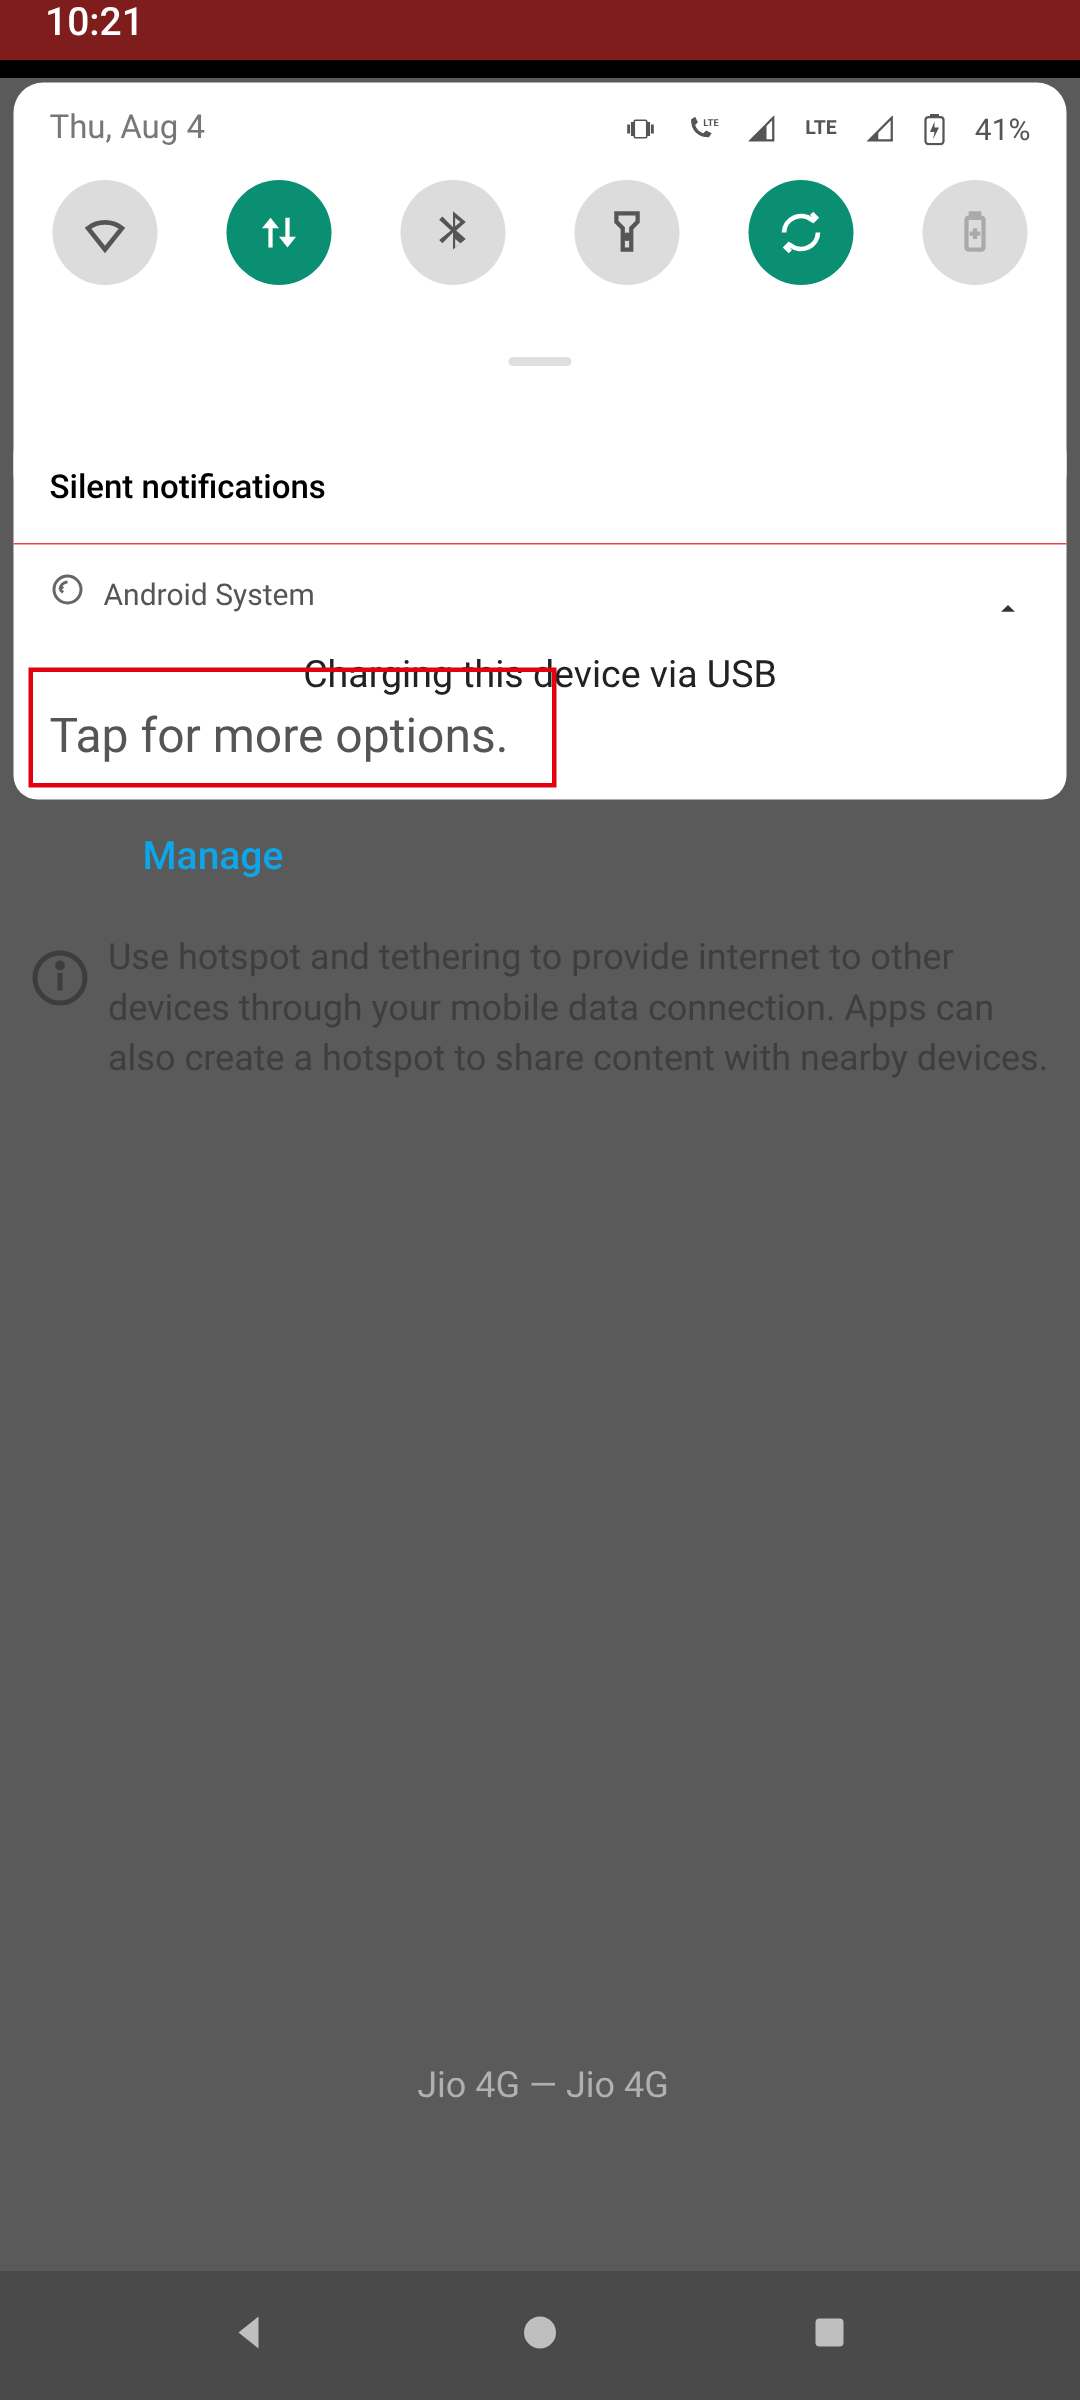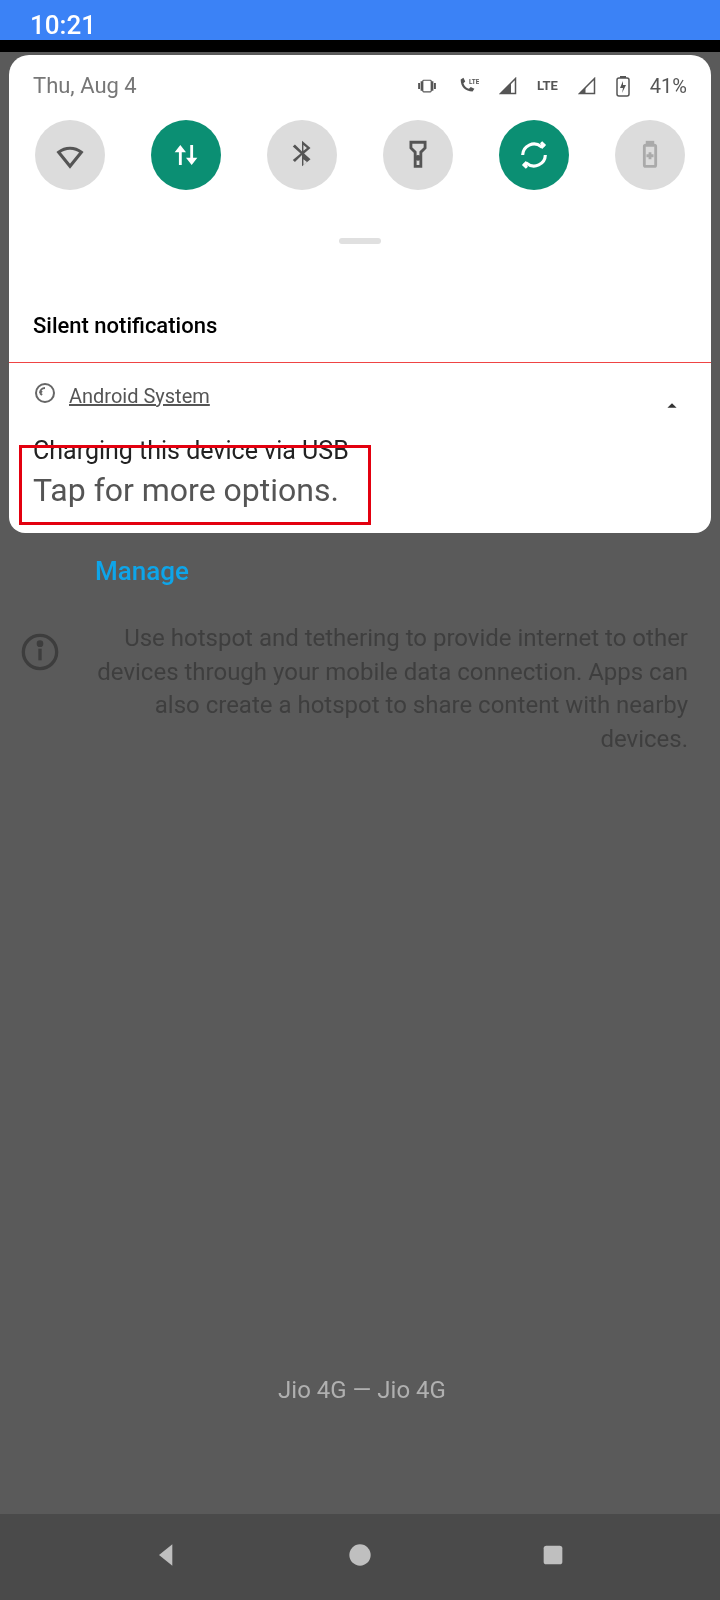--- a/index.html
+++ b/index.html
@@ -1,31 +1,31 @@
 <!DOCTYPE html>
 <html><head>
 <meta charset="utf-8">
 <style>
   * { margin: 0; padding: 0; box-sizing: border-box; font-family: Roboto, -apple-system, sans-serif; }
   html, body { width: 720px; height: 1600px; background: #000; overflow: hidden; position: relative; }
 
   .status-bar {
     position: absolute; top: 0; left: 0; right: 0; height: 40px;
-    background: #3b82f6; color: #fff; display: flex; align-items: flex-end;
+    background: #7f1d1d; color: #fff; display: flex; align-items: flex-start;
     padding: 0 30px;
   }
   .status-bar .time { font-size: 26px; font-weight: 500; }
 
   .bg-dim {
     position: absolute; top: 52px; left: 0; right: 0; bottom: 86px;
     background: #5a5a5a;
   }
   .bg-info-row {
-    position: absolute; top: 570px; left: 20px; right: 32px;
-    display: flex; gap: 30px; color: #2a2a2a; text-align: right;
+    position: absolute; top: 570px; left: 20px; right: 16px;
+    display: flex; gap: 12px; color: #2a2a2a;
   }
   .bg-info-row .icon { width: 40px; height: 40px; flex: none; margin-top: 10px; }
   .bg-info-row .txt { font-size: 24px; line-height: 1.4; color: #333; opacity: .7; }
   .bg-carrier {
     position: absolute; bottom: 110px; left: 4px; right: 0;
     text-align: center; color: #b0b0b0; font-size: 24px;
   }
 
   .panel-card {
     position: absolute; top: 55px; left: 9px; right: 9px;
@@ -59,24 +59,23 @@
     background: #fff; border-radius: 16px;
   }
   .notif-section-title {
     font-size: 22px; font-weight: 500; padding: 26px 24px 24px 24px;
     border-bottom: 1px solid #ef4444;
   }
   .notif-item { padding: 18px 24px 24px 24px; position: relative; }
   .notif-app-row {
     display: flex; align-items: center; gap: 12px; color: #555; font-size: 20px;
     margin-bottom: 26px;
-    text-decoration: underline;
   }
   .notif-app-row svg { width: 24px; height: 24px; }
-  .notif-title { font-size: 25px; color: #222; margin-bottom: 6px; }
+  .notif-title { font-size: 25px; color: #222; margin-bottom: 6px; text-align: center; }
   .notif-body { font-size: 32px; color: #555; }
   .notif-collapse {
     position: absolute; top: 32px; right: 28px;
   }
   .red-box {
     position: absolute; left: 10px; right: 340px; top: 82px; bottom: 8px;
     border: 3px solid #e3000f; pointer-events: none;
   }
 
   .manage {

